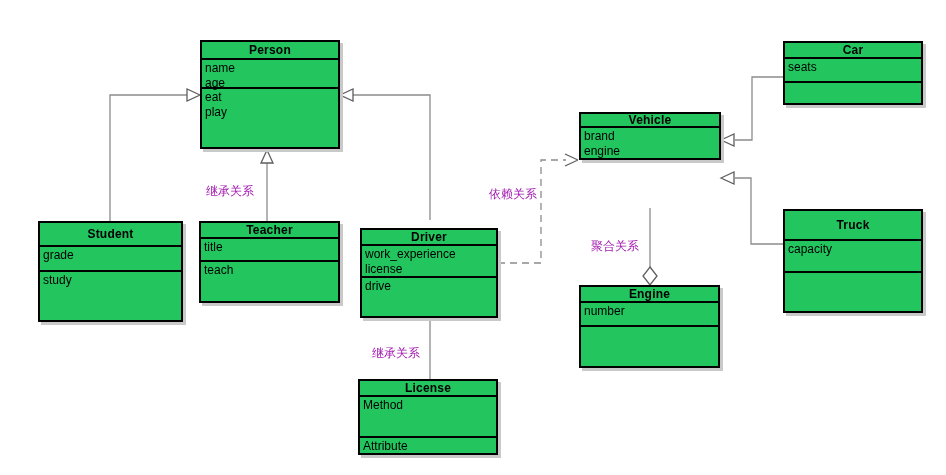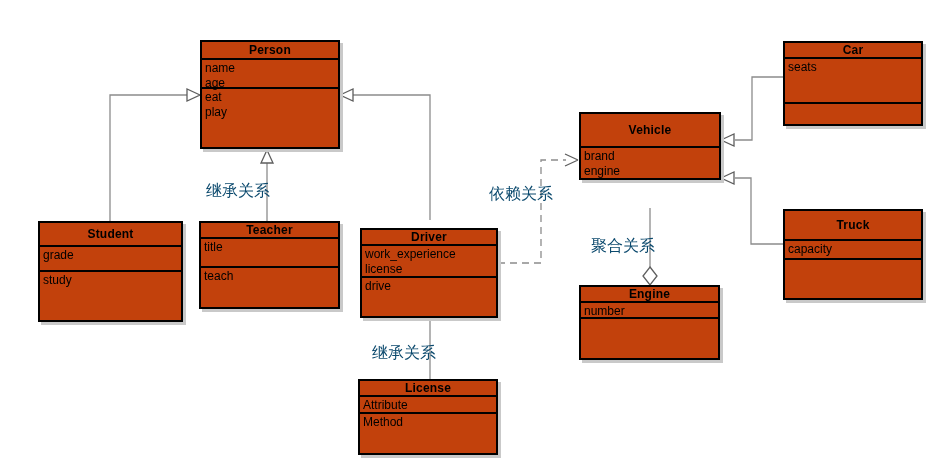--- a/index.html
+++ b/index.html
@@ -8,33 +8,33 @@
     position:relative;width:946px;height:475px;background:#ffffff;overflow:hidden;
     font-family:"Liberation Sans","DejaVu Sans",sans-serif;color:#000;
   }
   .edges{position:absolute;left:0;top:0;pointer-events:none;}
   .edge{fill:none;stroke:#8c8c8c;stroke-width:1.3;}
   .edge.dashed{stroke-dasharray:7,5;}
   .arrow{fill:#ffffff;stroke:#5e5e5e;stroke-width:1.3;}
   .arrow-open{fill:none;stroke:#5e5e5e;stroke-width:1.3;}
   .cls{position:absolute;box-sizing:border-box;}
   .comp{
-    box-sizing:border-box;background:#c2410c;
+    box-sizing:border-box;background:#22c55e;
     border:2px solid #000;border-top:none;
     box-shadow:3px 3px 0 #c9c9c9;
     font-size:12px;
   }
   .comp.title{
     border-top:2px solid #000;font-weight:bold;
     display:flex;align-items:center;justify-content:center;
     letter-spacing:0.2px;
   }
   .line{line-height:14px;padding:1px 3px 0 3px;white-space:nowrap;}
   .edge-label{
-    position:absolute;font-size:16px;line-height:14px;color:#0c4a6e;white-space:nowrap;
+    position:absolute;font-size:12px;line-height:14px;color:#a21caf;white-space:nowrap;
   }
 </style>
 </head>
 <body>
 
 <div class="canvas">
 
   <svg class="edges" width="946" height="475">
 
     <g>
@@ -94,76 +94,76 @@
     <div class="comp" style="height:25px">
       <div class="line">grade</div>
     </div>
     <div class="comp" style="height:50px">
       <div class="line">study</div>
     </div>
   </div>
 
   <div class="cls" style="left:199px;top:221px;width:141px">
     <div class="comp title" style="height:18px">Teacher</div>
-    <div class="comp" style="height:29px">
+    <div class="comp" style="height:23px">
       <div class="line">title</div>
     </div>
     <div class="comp" style="height:41px">
       <div class="line">teach</div>
     </div>
   </div>
 
   <div class="cls" style="left:360px;top:228px;width:138px">
     <div class="comp title" style="height:18px">Driver</div>
     <div class="comp" style="height:32px">
       <div class="line">work_experience</div>
       <div class="line">license</div>
     </div>
     <div class="comp" style="height:40px">
       <div class="line">drive</div>
     </div>
   </div>
 
   <div class="cls" style="left:358px;top:379px;width:140px">
     <div class="comp title" style="height:18px">License</div>
+    <div class="comp" style="height:41px">
+      <div class="line">Method</div>
+    </div>
     <div class="comp" style="height:17px">
       <div class="line">Attribute</div>
-    </div>
-    <div class="comp" style="height:41px">
-      <div class="line">Method</div>
     </div>
   </div>
 
   <div class="cls" style="left:579px;top:112px;width:142px">
-    <div class="comp title" style="height:36px">Vehicle</div>
+    <div class="comp title" style="height:16px">Vehicle</div>
     <div class="comp" style="height:32px">
       <div class="line">brand</div>
       <div class="line">engine</div>
     </div>
   </div>
 
   <div class="cls" style="left:579px;top:285px;width:141px">
     <div class="comp title" style="height:18px">Engine</div>
-    <div class="comp" style="height:16px">
+    <div class="comp" style="height:24px">
       <div class="line">number</div>
     </div>
     <div class="comp" style="height:41px"></div>
   </div>
 
   <div class="cls" style="left:783px;top:41px;width:140px">
     <div class="comp title" style="height:18px">Car</div>
-    <div class="comp" style="height:45px">
+    <div class="comp" style="height:24px">
       <div class="line">seats</div>
     </div>
     <div class="comp" style="height:22px"></div>
   </div>
 
   <div class="cls" style="left:783px;top:209px;width:140px">
     <div class="comp title" style="height:32px">Truck</div>
-    <div class="comp" style="height:19px">
+    <div class="comp" style="height:32px">
       <div class="line">capacity</div>
     </div>
     <div class="comp" style="height:40px"></div>
   </div>
 
   <div class="edge-label" style="left:206px;top:184px">继承关系</div>
   <div class="edge-label" style="left:489px;top:187px">依赖关系</div>
   <div class="edge-label" style="left:372px;top:346px">继承关系</div>
   <div class="edge-label" style="left:591px;top:239px">聚合关系</div>
 

